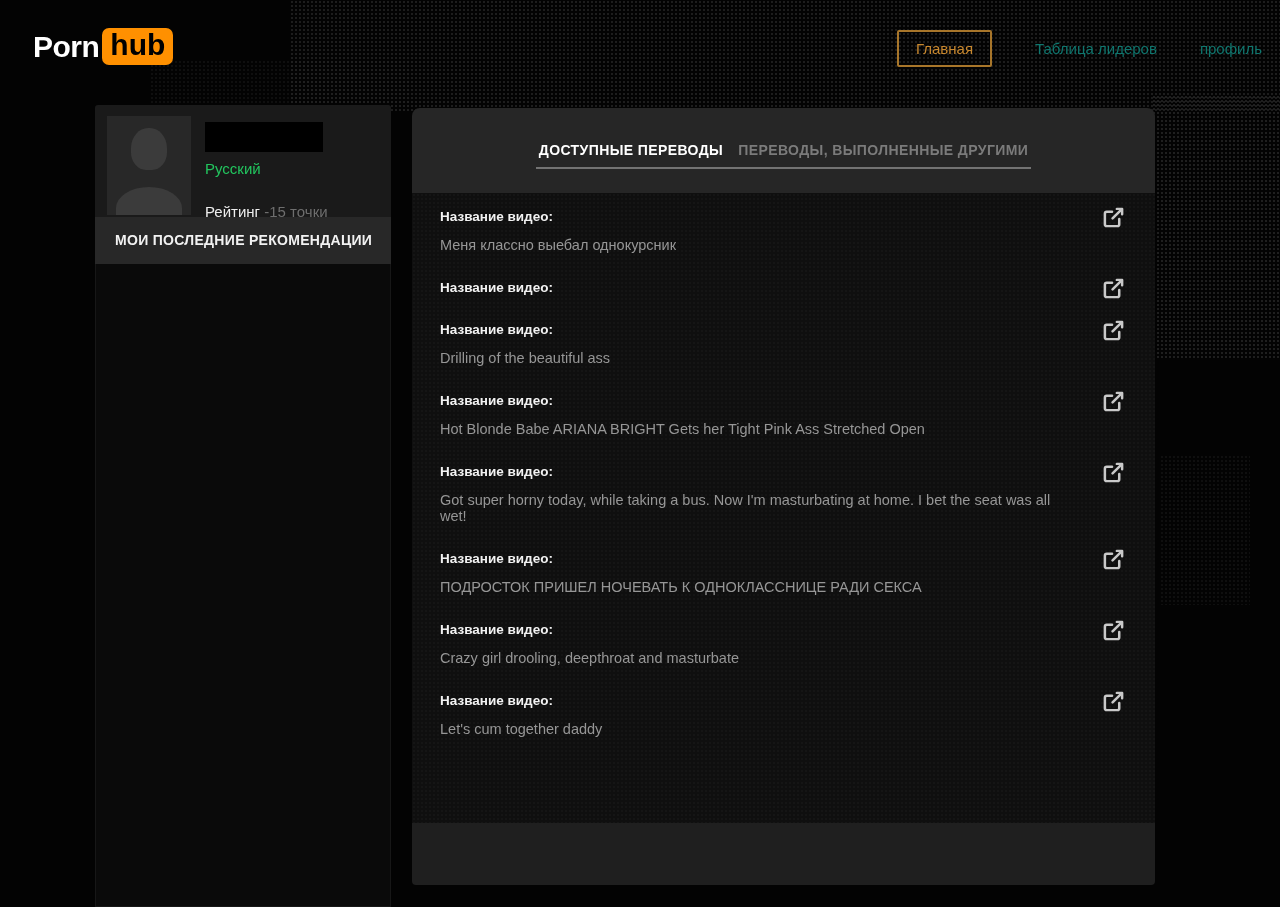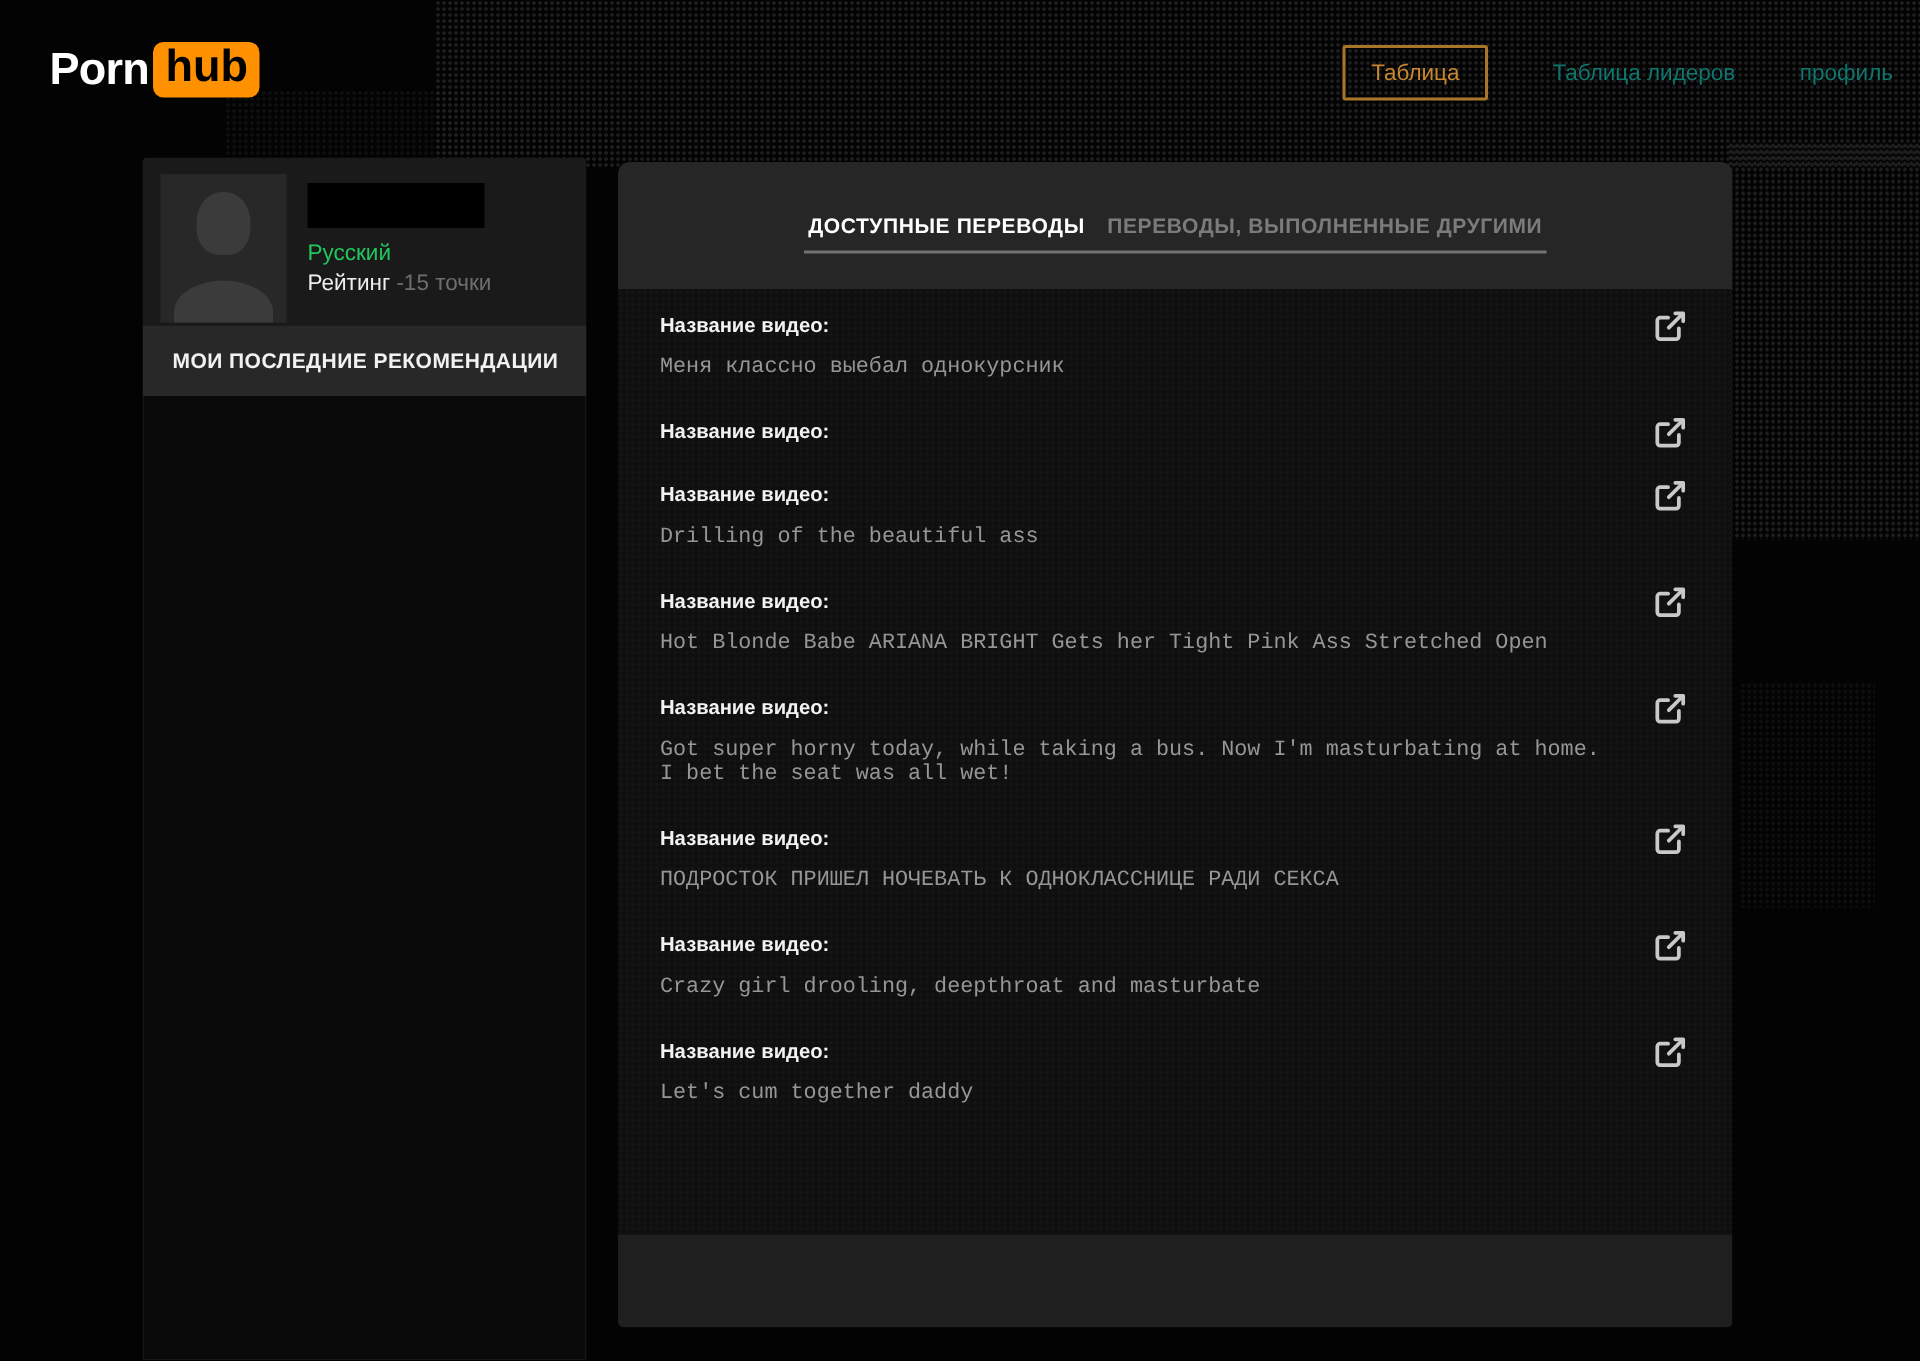--- a/index.html
+++ b/index.html
@@ -31,59 +31,59 @@
              display:flex; flex-direction:column; border-radius:3px 3px 0 0; overflow:hidden; }
   .user-info { height:112px; background:#1a1a1a; display:flex; padding:11px 12px; flex:none; }
   .avatar { width:84px; height:99px; background:#282828; position:relative; overflow:hidden; flex:none; }
   .av-head { position:absolute; top:12px; left:50%; transform:translateX(-50%);
              width:36px; height:42px; background:#3b3b3b; border-radius:48% 48% 42% 42%; }
   .av-body { position:absolute; bottom:-14px; left:50%; transform:translateX(-50%);
              width:66px; height:42px; background:#3b3b3b; border-radius:50% 50% 0 0; }
   .user-meta { margin-left:14px; padding-top:6px; }
   .redacted { width:118px; height:30px; background:#000; }
   .lang { margin-top:8px; color:#22c55e; font-size:15px; }
-  .rating { margin-top:3px; color:#eee; font-size:15px; }
+  .rating { margin-top:26px; color:#eee; font-size:15px; }
   .rating-val { color:#6e6e6e; }
   .rec-header { height:47px; background:#282828; color:#f2f2f2; font-size:14px; font-weight:700;
                 line-height:47px; padding-left:20px; letter-spacing:.3px; flex:none; }
   .rec-body { flex:1; background:#0a0a0a; border:1px solid #171717; border-top:none; }
 
   
   .panel { position:absolute; left:412px; top:108px; width:743px;
            border-radius:8px 8px 4px 4px; overflow:hidden; }
   .panel-header { height:85px; background:#262626; display:flex; align-items:center; justify-content:center; }
   .tabs { display:flex; gap:15px; border-bottom:2px solid #737373; padding:0 3px 9px 3px; margin-top:10px; }
   .tab { font-size:14px; font-weight:700; color:#7b7b7b; letter-spacing:.4px; cursor:pointer; white-space:nowrap; }
   .tab.active { color:#fff; }
   .list { height:630px; background-color:#0f0f0f; padding:16px 24px 0 28px;
           background-image:radial-gradient(circle,rgba(255,255,255,.022) 1px,transparent 1.35px);
           background-size:4px 4px; }
   .row { position:relative; padding-right:60px; margin-bottom:27px; }
   .row-label { font-size:13.5px; font-weight:700; color:#f2f2f2; }
-  .row-title { margin-top:13px; font-size:14.5px; color:#969696;font-family:Liberation Mono, monospace; }
+  .row-title { margin-top:13px; font-size:14.5px; color:#969696; }
   .ext { position:absolute; right:6px; top:-3px; width:23px; height:23px; color:#c9c9c9;
          cursor:pointer; display:block; }
   .ext svg { width:100%; height:100%; }
   .panel-footer { height:62px; background:#1f1f1f; }
 </style>
 </head>
 <body>
 
 <div class="page">
   <div class="dots dots-top"></div>
   <div class="dots dots-right"></div>
   <div class="dots dots-right2"></div>
   <div class="dots dots-left"></div>
 
   <div class="logo">
     <span class="logo-porn">Porn</span>
     <span class="logo-hub">hub</span>
   </div>
   <div class="nav">
-    <a class="nav-btn">Таблица</a>
+    <a class="nav-btn">Главная</a>
     <a class="nav-link">Таблица лидеров</a>
     <a class="nav-link">профиль</a>
   </div>
 
   <aside class="sidebar">
     <div class="user-info">
       <div class="avatar">
         <div class="av-head"></div>
         <div class="av-body"></div>
       </div>

